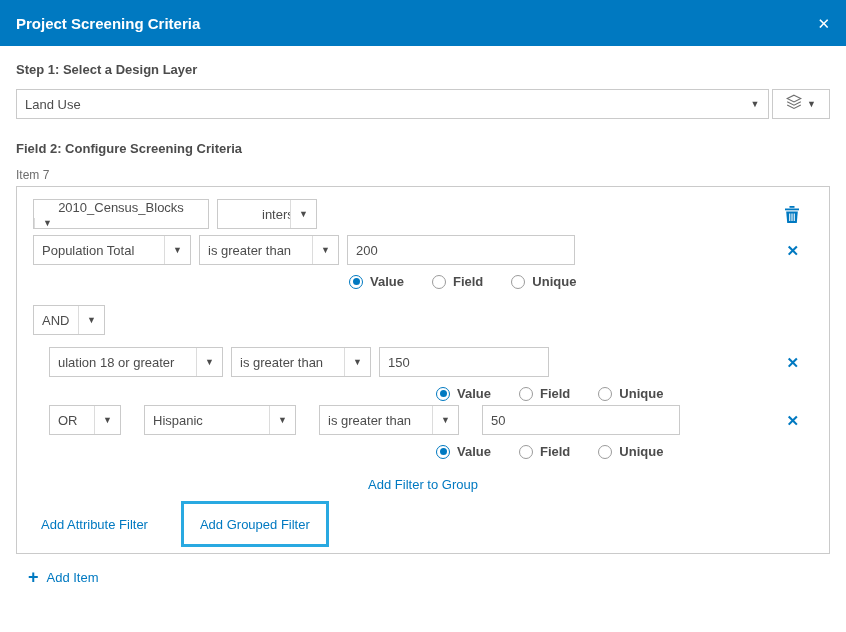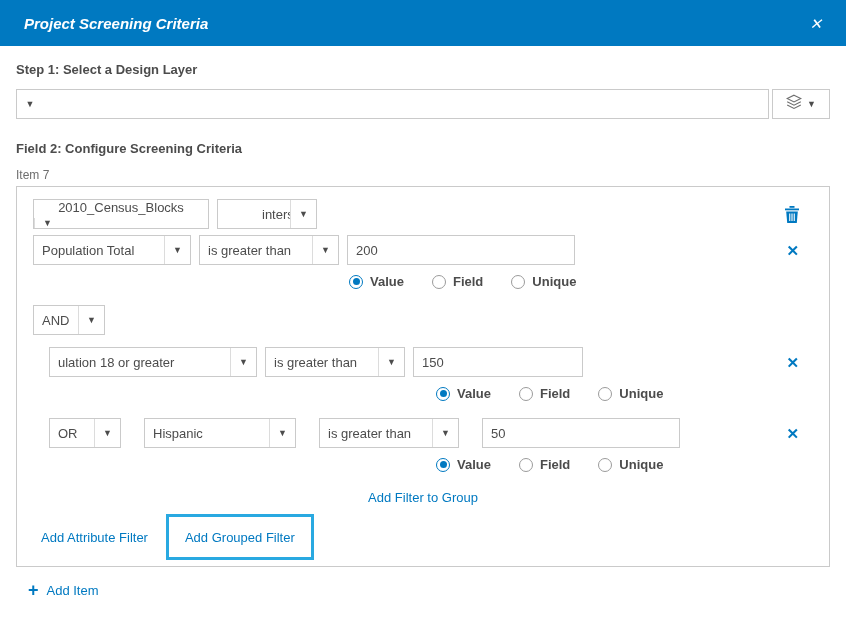--- a/index.html
+++ b/index.html
@@ -1,21 +1,21 @@
 <!DOCTYPE html>
 <html><head>
 <meta charset="utf-8">
 <style>
   * { box-sizing: border-box; margin: 0; padding: 0; }
   html, body { width: 846px; height: 632px; }
   body { font-family: "Liberation Sans", sans-serif; background: #fff; }
   .dialog { width: 846px; height: 632px; background: #fff; overflow: hidden; }
 
   .header { height: 46px; background: #0079c1; display: flex; align-items: center;
-            justify-content: space-between; padding: 0 24px; font-style: italic; }
+            justify-content: space-between; padding: 0 16px; }
   .header-title { color: #fff; font-size: 15px; font-weight: bold; }
   .close-btn { color: #fff; font-size: 15px; cursor: pointer; line-height: 1; }
 
   .body { padding: 16px 16px 0 16px; }
 
   .step-label { font-size: 13px; font-weight: bold; color: #4c4c4c; }
 
   .layer-row { display: flex; gap: 3px; margin-top: 12px; height: 30px; }
   .dd { display: flex; align-items: center; border: 1px solid #cacaca; background: #fff;
         height: 30px; cursor: pointer; flex: none; }
@@ -33,25 +33,25 @@
 
   .step2-label { margin-top: 22px; }
   .item-label { font-size: 12px; color: #6e6e6e; margin-top: 12px; }
 
   .panel { border: 1px solid #cacaca; margin-top: 4px; padding: 12px 16px 6px 16px; }
 
   .frow { display: flex; align-items: center; gap: 8px; }
   .mt14 { margin-top: 6px; }
   .mt13 { margin-top: 13px; }
   .mt12 { margin-top: 12px; }
-  .mt10 { margin-top: 14px; gap: 23px; }
+  .mt10 { margin-top: 1px; gap: 23px; }
 
   .w72 { width: 72px; } .w100 { width: 100px; padding-left: 36px; } .w140 { width: 140px; }
   .w152 { width: 152px; } .w158 { width: 158px; } .w168 { width: 176px; flex-direction: column; }
-  .w170 { width: 170px; } .w187 { width: 208px; } .w196 { width: 228px; }
+  .w170 { width: 170px; } .w187 { width: 174px; } .w196 { width: 228px; }
   .w198 { width: 198px; }
 
   .input { height: 30px; border: 1px solid #cacaca; padding: 0 8px; font-size: 13px;
            color: #4c4c4c; font-family: inherit; outline: none; flex: none; }
 
   .icon-btn { margin-left: auto; margin-right: 14px; cursor: pointer; display: flex;
               align-items: center; }
   .remove-x { margin-left: auto; margin-right: 14px; color: #0079c1; font-size: 15px;
               font-weight: bold; cursor: pointer; line-height: 1; }
 
@@ -64,21 +64,21 @@
   .radio-circle.checked { border-color: #0079c1; }
   .radio-circle.checked::after { content: ""; position: absolute; left: 2.5px; top: 2.5px;
                   right: 2.5px; bottom: 2.5px; background: #0079c1; border-radius: 50%; }
   .radio-label { font-size: 13px; font-weight: bold; color: #4c4c4c; }
 
   .group { margin-left: 16px; }
 
   .link { color: #0079c1; font-size: 13px; cursor: pointer; }
   .center-link-row { text-align: center; margin-top: 13px; height: 16px; }
   .bottom-links { display: flex; align-items: center; margin-top: 10px; padding-left: 8px; }
-  .highlight-box { border: 3px solid #29a9e1; padding: 11px 16px; margin-left: 18px; }
+  .highlight-box { border: 3px solid #29a9e1; padding: 11px 16px; margin-left: 33px; }
 
   .add-item-row { display: flex; align-items: center; gap: 8px; margin-top: 14px;
                   padding-left: 12px; cursor: pointer; }
   .plus { color: #0079c1; font-size: 18px; font-weight: bold; line-height: 1; }
 </style>
 </head>
 <body>
 
 <div class="dialog">
 
@@ -86,20 +86,21 @@
     <div class="header-title">Project Screening Criteria</div>
     <div class="close-btn">✕</div>
   </div>
 
   <div class="body">
 
     <div class="step-label">Step 1: Select a Design Layer</div>
 
     <div class="layer-row">
       <div class="dd layer-dd no-sep">
+        <span class="dd-label">Land Use</span>
         <span class="dd-caret">▼</span>
       </div>
       <div class="layers-btn">
         <span>
           <svg width="16" height="16" viewBox="0 0 16 16">
             <path d="M8 1.2 L14.8 4.6 L8 8 L1.2 4.6 Z" fill="none" stroke="#6e6e6e" stroke-width="1.1"></path>
             <path d="M1.2 7.8 L8 11.2 L14.8 7.8" fill="none" stroke="#6e6e6e" stroke-width="1.1"></path>
             <path d="M1.2 11 L8 14.4 L14.8 11" fill="none" stroke="#6e6e6e" stroke-width="1.1"></path>
           </svg>
         </span>

